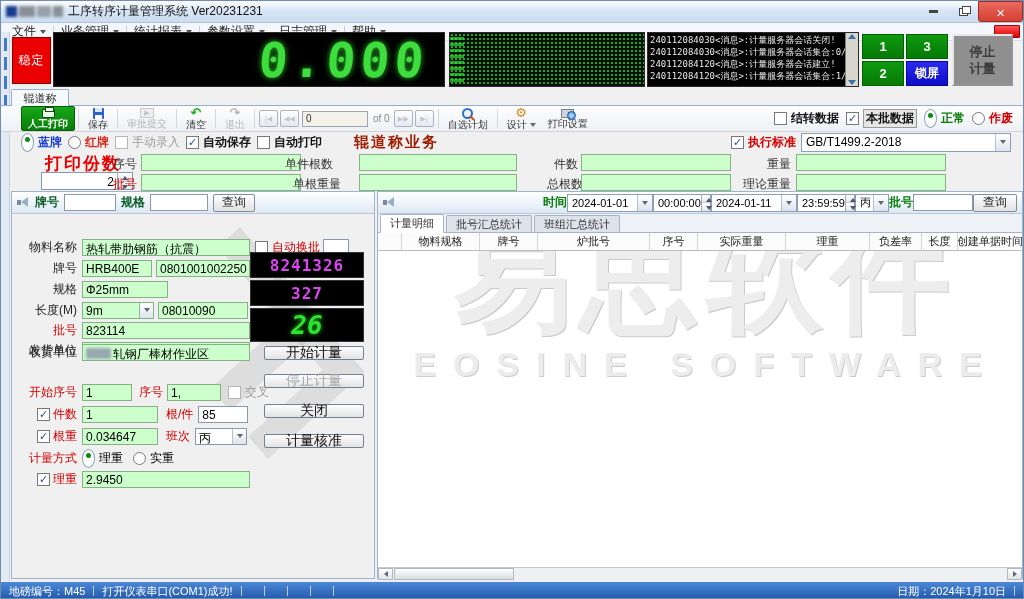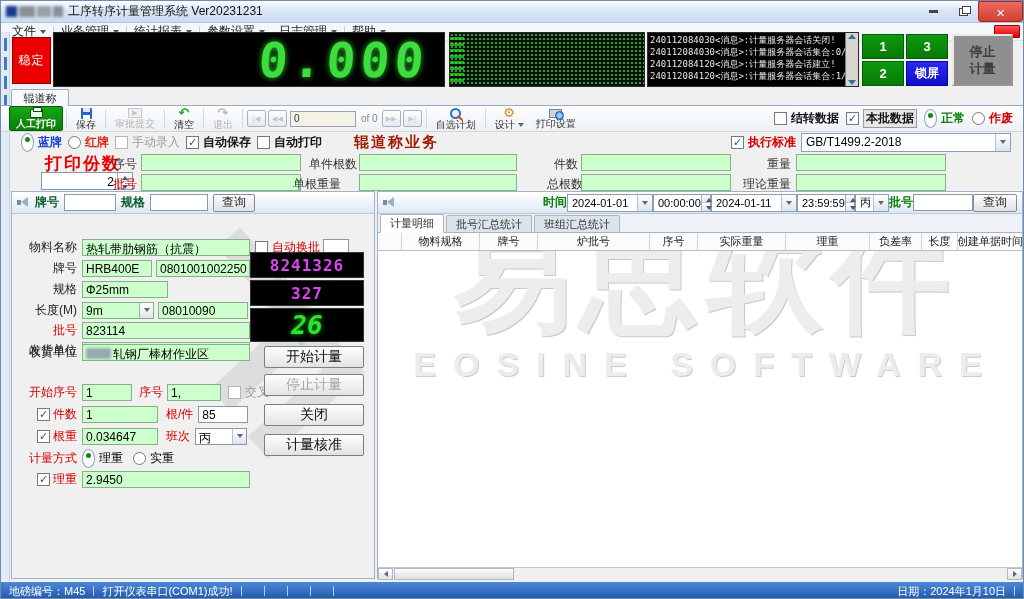--- a/index.html
+++ b/index.html
@@ -62,21 +62,21 @@
   .stopbtn { position:absolute; left:951px; top:33px; width:61px; height:52px; background:#8f8f8f;
     border:2px outset #e8e8e8; display:flex; align-items:center; justify-content:center; }
   .stopbtn span { display:block; width:30px; text-align:center; color:#3e3e3e; font-weight:bold; font-size:13px; line-height:17px; }
 
   
   .doc-tab { position:absolute; left:10px; top:88px; width:58px; height:17px; background:#f7fafd;
     border:1px solid #94aecd; border-bottom:none; border-radius:2px 2px 0 0; font-size:11px; color:#222;
     display:flex; align-items:center; justify-content:center; z-index:2; }
   .toolbar { position:absolute; left:0; top:104px; width:100%; height:27px;
     background:linear-gradient(#fdfdfd,#edf1f6); border-top:1px solid #94aecd; border-bottom:1px solid #d3d3d3;
-    display:flex; align-items:center; padding-left:8px; }
+    display:flex; align-items:center; padding-left:20px; }
   .titem { display:flex; flex-direction:column; align-items:center; justify-content:center; gap:1px;
     height:25px; padding:0 6px; font-size:10px; color:#333; }
   .titem .lblrow { display:flex; align-items:center; gap:3px; line-height:10px; }
   .titem.green { background:linear-gradient(#16a816,#0a7d0a); border:1px solid #056005; color:#fff; font-weight:bold; border-radius:2px; }
   .titem.off { color:#b3b3b3; }
   .tsep { width:1px; height:19px; background:#d7d7d7; margin:0 3px; }
   .ic-print { width:13px; height:9px; background:#ccd4de; border:1px solid #76839a; border-radius:1px; position:relative; }
   .ic-print::before { content:""; position:absolute; left:2px; top:-3px; width:7px; height:3px; background:#fff; border:1px solid #76839a; }
   .titem.green .ic-print { background:#e7ffe7; border-color:#0a4d0a; }
   .titem.green .ic-print::before { border-color:#0a4d0a; }
@@ -165,21 +165,21 @@
   .llabel { width:70px; text-align:right; padding-right:5px; flex:none; white-space:nowrap; color:#222; }
   .llabel.red { color:#d40000; }
   .llabel.cbl { display:flex; align-items:center; justify-content:flex-end; gap:3px; }
   .cens { display:inline-block; width:25px; height:11px; background:#98a8b0; filter:blur(1.4px); border-radius:1px; margin-right:2px; vertical-align:-1px; }
   .minisel { display:flex; height:17px; }
   .cnt { position:absolute; left:238px; width:114px; background:#000; border:1px solid #333; color:#d946ef;
     font-family:"DejaVu Sans Mono",monospace; font-weight:bold; display:flex; align-items:center; justify-content:center; z-index:1; }
   .cnt.c1 { top:38px; height:26px; font-size:16px; letter-spacing:1px; }
   .cnt.c2 { top:66px; height:26px; font-size:16px; letter-spacing:1px; }
   .cnt.c3 { top:94px; height:34px; font-size:26px; color:#2ce22c; font-style:italic; text-shadow:0 0 5px rgba(40,255,40,.7); }
-  .lbtn { position:absolute; left:252px; width:100px; height:22px; z-index:1;
+  .lbtn { position:absolute; left:252px; width:100px; height:14px; z-index:1;
     background:linear-gradient(#fefefe,#e3e3e3); border:1px solid #72808f; border-radius:2px;
     font-size:14px; color:#111; display:flex; align-items:center; justify-content:center; }
   .lbtn.off { color:#a8a8a8; }
 
   
   .rtabs { position:relative; z-index:3; height:19px; display:flex; align-items:flex-end; padding-left:2px;
     background:#eef1f5; border-bottom:1px solid #aab4c0; }
   .rtab { height:17px; padding:0 9px; font-size:11px; color:#333; display:flex; align-items:center;
     border:1px solid #aab4c0; border-bottom:none; background:#dde3ea; margin-right:2px; border-radius:2px 2px 0 0; }
   .rtab.active { background:#fff; height:19px; margin-bottom:-1px; border-bottom:1px solid #fff; }
@@ -409,21 +409,21 @@
   <div class="copies-spin">
     <span class="cval">2</span>
     <span class="spincol">
         <b class="up"></b>
         <b class="dn"></b>
       </span>
   </div>
 
   <span class="flabel" style="left:112px;top:155px;">序号</span>
   <div class="gf abs" style="left:140px;top:153px;width:160px;"></div>
-  <span class="flabel" style="left:308px;top:155px;">单件根数</span>
+  <span class="flabel" style="left:284px;top:155px;">单件根数</span>
   <div class="gf abs" style="left:358px;top:153px;width:158px;"></div>
   <span class="flabel" style="left:553px;top:155px;">件数</span>
   <div class="gf abs" style="left:580px;top:153px;width:150px;"></div>
   <span class="flabel" style="left:766px;top:155px;">重量</span>
   <div class="gf abs" style="left:795px;top:153px;width:150px;"></div>
 
   <span class="flabel red" style="left:112px;top:175px;">批号</span>
   <div class="gf abs" style="left:140px;top:173px;width:160px;"></div>
   <span class="flabel" style="left:292px;top:175px;">单根重量</span>
   <div class="gf abs" style="left:358px;top:173px;width:158px;"></div>

